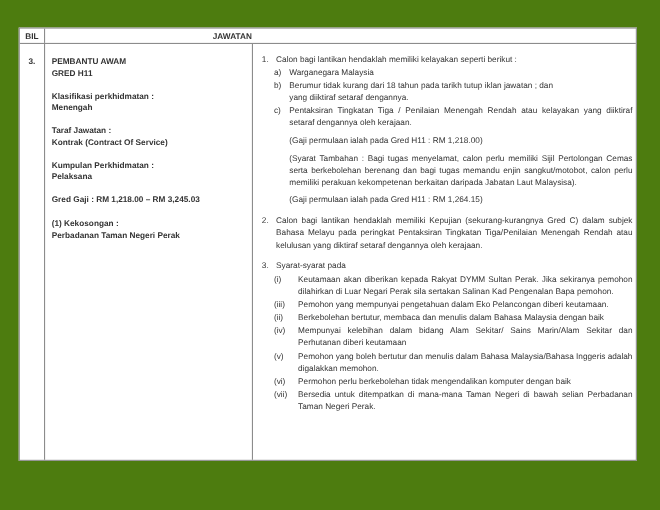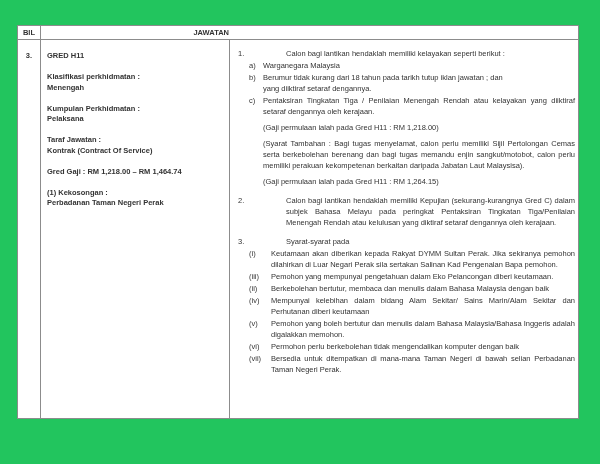--- a/index.html
+++ b/index.html
@@ -1,20 +1,20 @@
 <!DOCTYPE html>
 <html><head>
 <meta charset="utf-8">
 <style>
   html, body { margin: 0; padding: 0; background: #ffffff; }
   .page {
     position: relative;
     width: 600px;
     height: 464px;
-    background: #22c55e;
+    background: #4d7c0f;
     font-family: "Liberation Sans", sans-serif;
     color: #333333;
     overflow: hidden;
   }
   .doc-table {
     position: absolute;
     left: 17px;
     top: 25px;
     width: 560px;
     border: 1px solid #8c8c8c;
@@ -53,21 +53,21 @@
     padding: 11px 6px 0 6px;
   }
   .jblock { margin-bottom: 10.5px; }
   .td-kelayakan {
     font-size: 7.5px;
     line-height: 11px;
     padding: 8px 3px 0 8px;
   }
   .item { display: flex; }
   .item .num { flex: 0 0 13px; }
-  .item .itext { flex: 1; margin-left: 35px; }
+  .item .itext { flex: 1; }
   .sub { display: flex; margin-left: 11px; margin-top: 1px; }
   .sub .smk { flex: 0 0 14px; }
   .sub .stext { flex: 1; }
   .rsub { display: flex; margin-left: 11px; margin-top: 1px; }
   .rsub .rmk { flex: 0 0 22px; }
   .rsub .rtext { flex: 1; }
   .note { margin: 5px 0 5px 25px; }
   .just { text-align: justify; }
   .mt8 { margin-top: 8px; }
   .blk { display: block; }
@@ -82,35 +82,36 @@
       <div class="th">BIL</div>
       <div class="th">JAWATAN</div>
     </div>
 
     <div class="tbody">
 
       <div class="td td-bil">3.</div>
 
       <div class="td td-jawatan">
         <div class="jblock">
+          <div>PEMBANTU AWAM</div>
           <div>GRED H11</div>
         </div>
         <div class="jblock">
           <div>Klasifikasi perkhidmatan :</div>
           <div>Menengah</div>
         </div>
         <div class="jblock">
+          <div>Taraf Jawatan :</div>
+          <div>Kontrak (Contract Of Service)</div>
+        </div>
+        <div class="jblock">
           <div>Kumpulan Perkhidmatan :</div>
           <div>Pelaksana</div>
         </div>
-        <div class="jblock">
-          <div>Taraf Jawatan :</div>
-          <div>Kontrak (Contract Of Service)</div>
-        </div>
-        <div class="jblock">Gred Gaji : RM 1,218.00 – RM 1,464.74</div>
+        <div class="jblock">Gred Gaji : RM 1,218.00 – RM 3,245.03</div>
         <div class="jblock">
           <div>(1) Kekosongan :</div>
           <div>Perbadanan Taman Negeri Perak</div>
         </div>
       </div>
 
       <div class="td td-kelayakan">
 
         <div class="item">
           <span class="num">1.</span>

